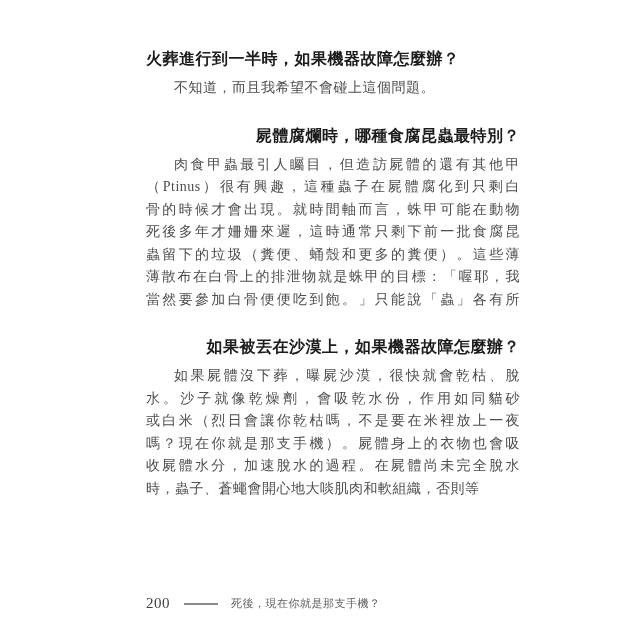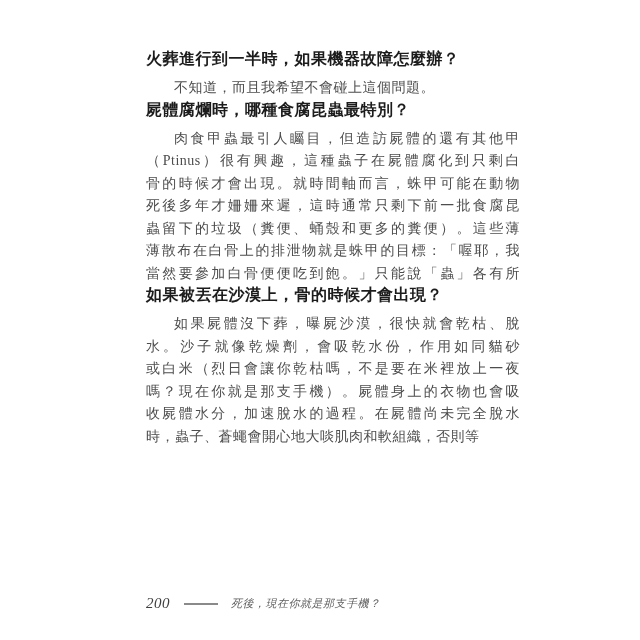--- a/index.html
+++ b/index.html
@@ -26,20 +26,22 @@
     padding: 0;
     font-family: "Liberation Sans", sans-serif;
     font-weight: 700;
     font-size: 16px;
     line-height: 20px;
     color: #1c1c1c;
     letter-spacing: 0.5px;
   }
   .qa-heading + .qa-heading,
   .qa-para + .qa-heading {
+    margin-top: 26px;
+    text-align: right;
   }
   .qa-para {
     margin: 8px 0 0 0;
     font-family: "Liberation Serif", serif;
     font-size: 14px;
     line-height: 22.5px;
     color: #4d4d4d;
     letter-spacing: 0.5px;
   }
   .bline {
@@ -55,21 +57,20 @@
     text-align-last: left;
     -moz-text-align-last: left;
   }
   .footer {
     position: absolute;
     left: 146px;
     top: 595px;
     display: flex;
     align-items: center;
     color: #5f5f5f;
-    font-style: italic;
   }
   .pagenum {
     font-family: "Liberation Serif", serif;
     font-size: 15px;
     color: #3f3f3f;
     letter-spacing: 0.5px;
   }
   .sep {
     display: inline-block;
     width: 34px;
@@ -97,21 +98,21 @@
       <h2 class="qa-heading">屍體腐爛時，哪種食腐昆蟲最特別？</h2>
       <div class="qa-para">
         <div class="bline first">肉食甲蟲最引人矚目，但造訪屍體的還有其他甲</div>
         <div class="bline">（Ptinus）很有興趣，這種蟲子在屍體腐化到只剩白</div>
         <div class="bline">骨的時候才會出現。就時間軸而言，蛛甲可能在動物</div>
         <div class="bline">死後多年才姍姍來遲，這時通常只剩下前一批食腐昆</div>
         <div class="bline">蟲留下的垃圾（糞便、蛹殼和更多的糞便）。這些薄</div>
         <div class="bline">薄散布在白骨上的排泄物就是蛛甲的目標：「喔耶，我</div>
         <div class="bline">當然要參加白骨便便吃到飽。」只能說「蟲」各有所</div>
       </div>
-      <h2 class="qa-heading">如果被丟在沙漠上，骨的時候才會出現？</h2>
+      <h2 class="qa-heading">如果被丟在沙漠上，如果機器故障怎麼辦？</h2>
       <div class="qa-para">
         <div class="bline first">如果屍體沒下葬，曝屍沙漠，很快就會乾枯、脫</div>
         <div class="bline">水。沙子就像乾燥劑，會吸乾水份，作用如同貓砂</div>
         <div class="bline">或白米（烈日會讓你乾枯嗎，不是要在米裡放上一夜</div>
         <div class="bline">嗎？現在你就是那支手機）。屍體身上的衣物也會吸</div>
         <div class="bline">收屍體水分，加速脫水的過程。在屍體尚未完全脫水</div>
         <div class="bline last">時，蟲子、蒼蠅會開心地大啖肌肉和軟組織，否則等</div>
       </div>
     </main>
 

